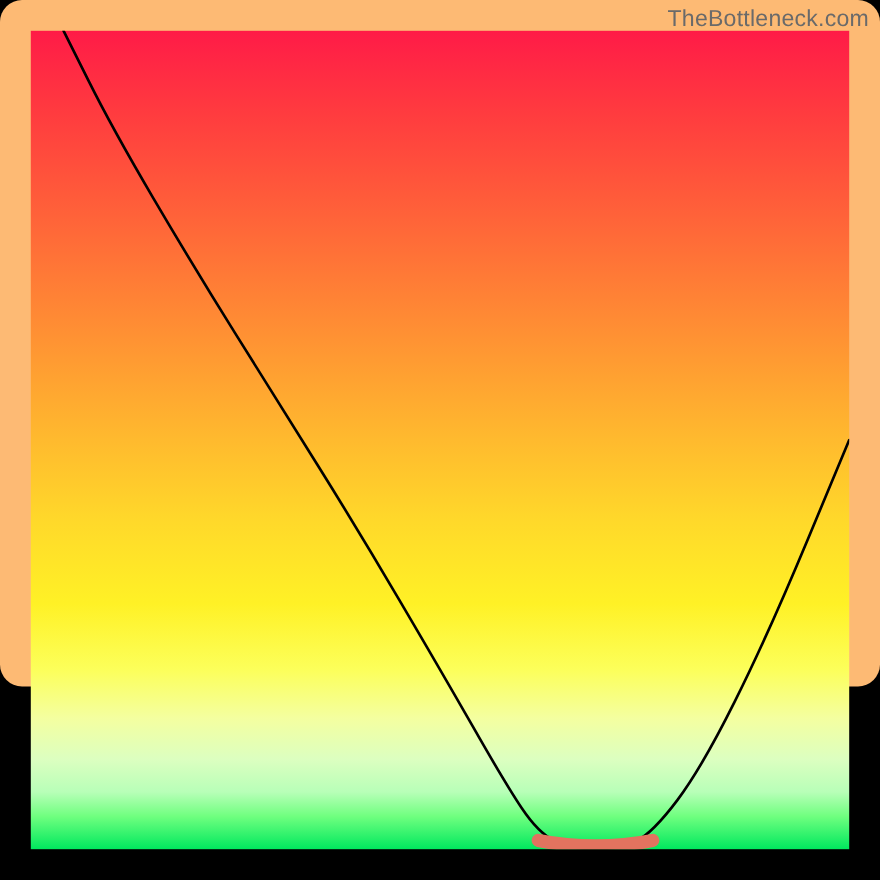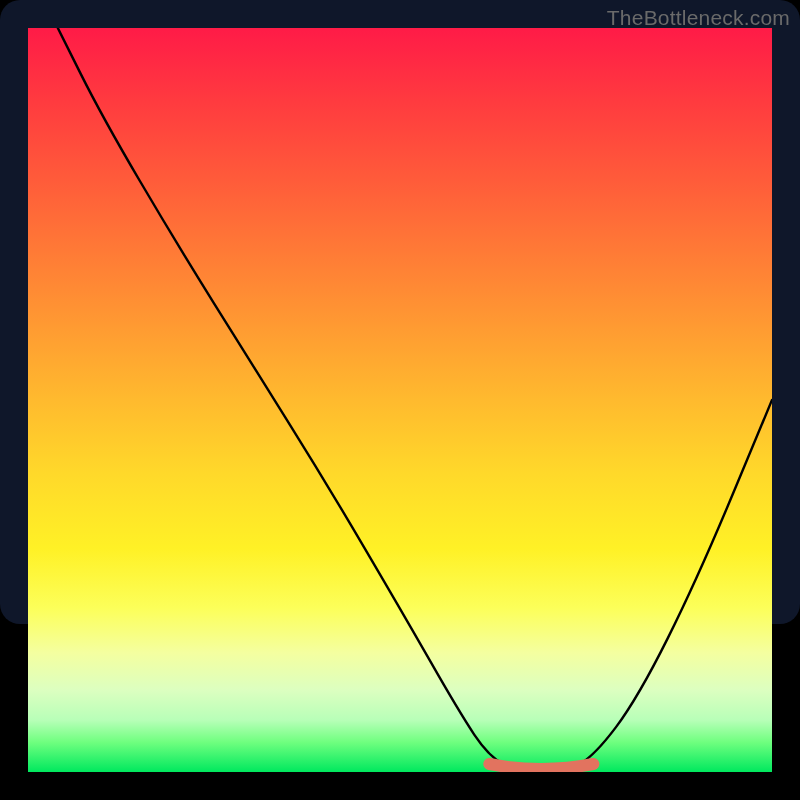--- a/index.html
+++ b/index.html
@@ -10,21 +10,21 @@
     background: #000;
     overflow: hidden;
     font-family: Arial, Helvetica, sans-serif;
   }
   .frame {
     position: absolute;
     left: 0;
     top: 0;
     width: 800px;
     height: 624px;
-    background: #0f172a;
+    background: #fdba74;
     border-radius: 20px;
   }
   .plot {
     position: absolute;
     left: 28px;
     top: 28px;
     width: 744px;
     height: 744px;
     background: linear-gradient(to bottom,
       #ff1b47 0%,

